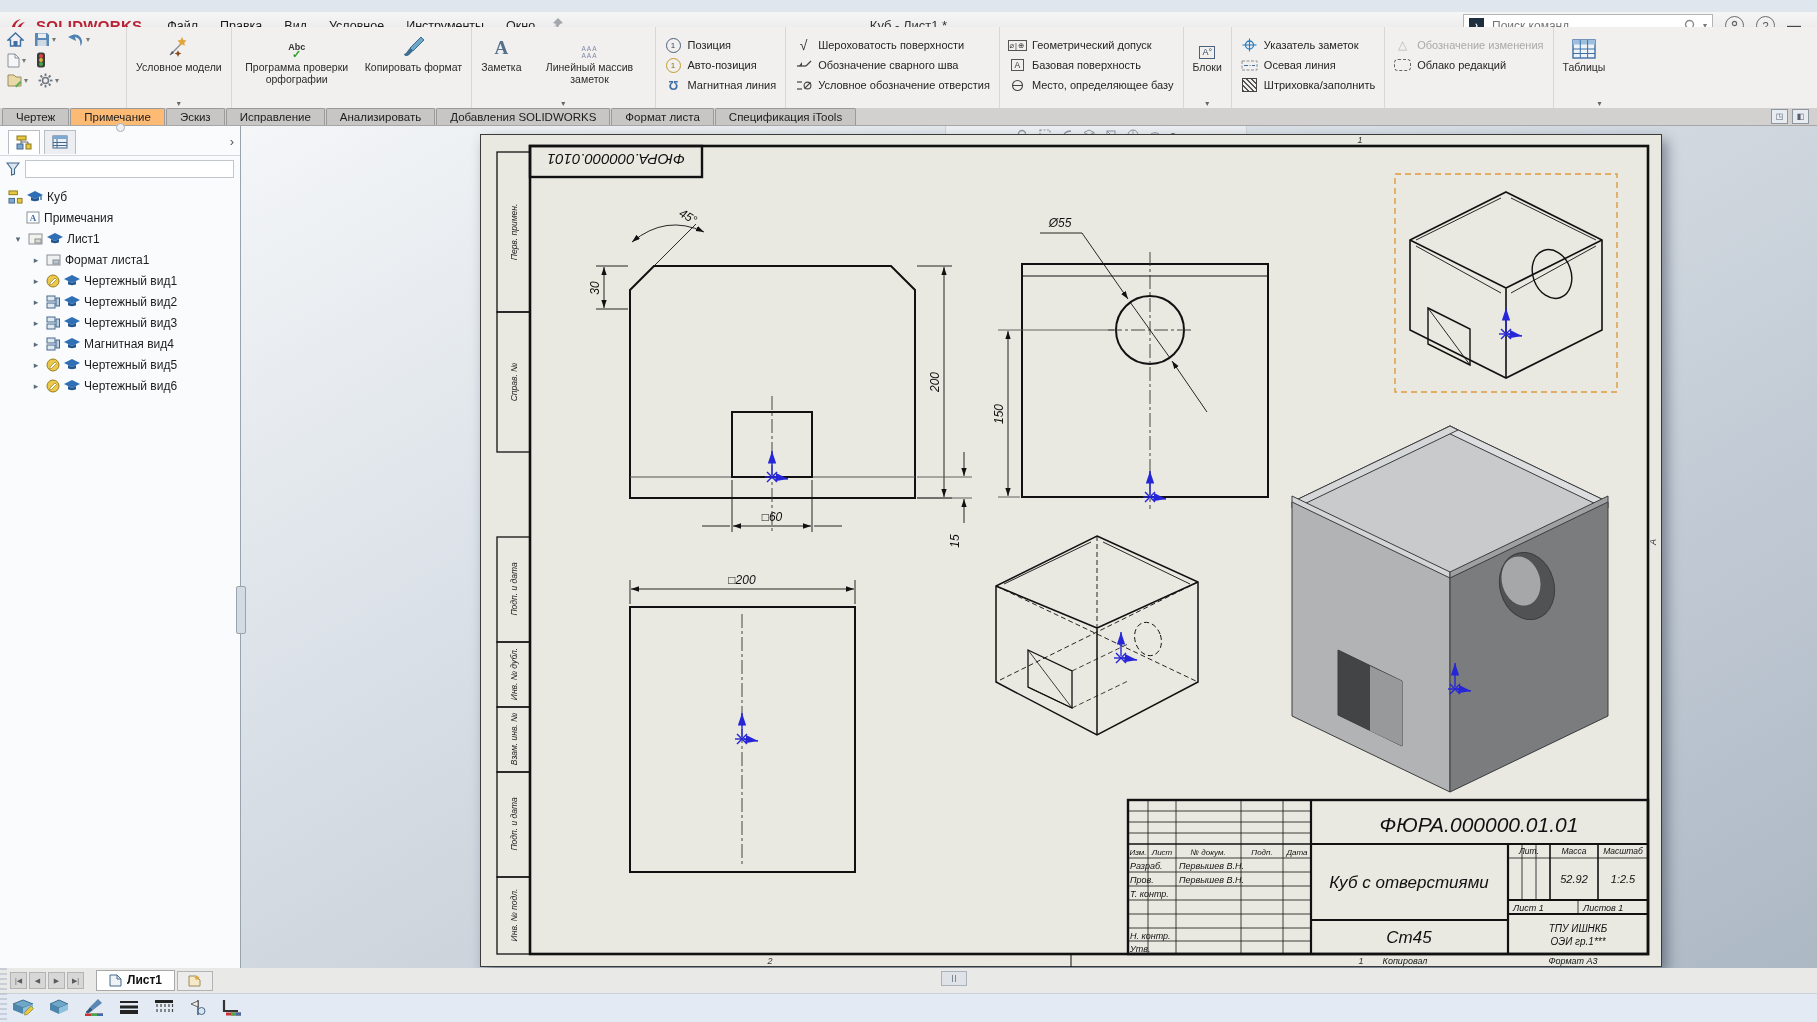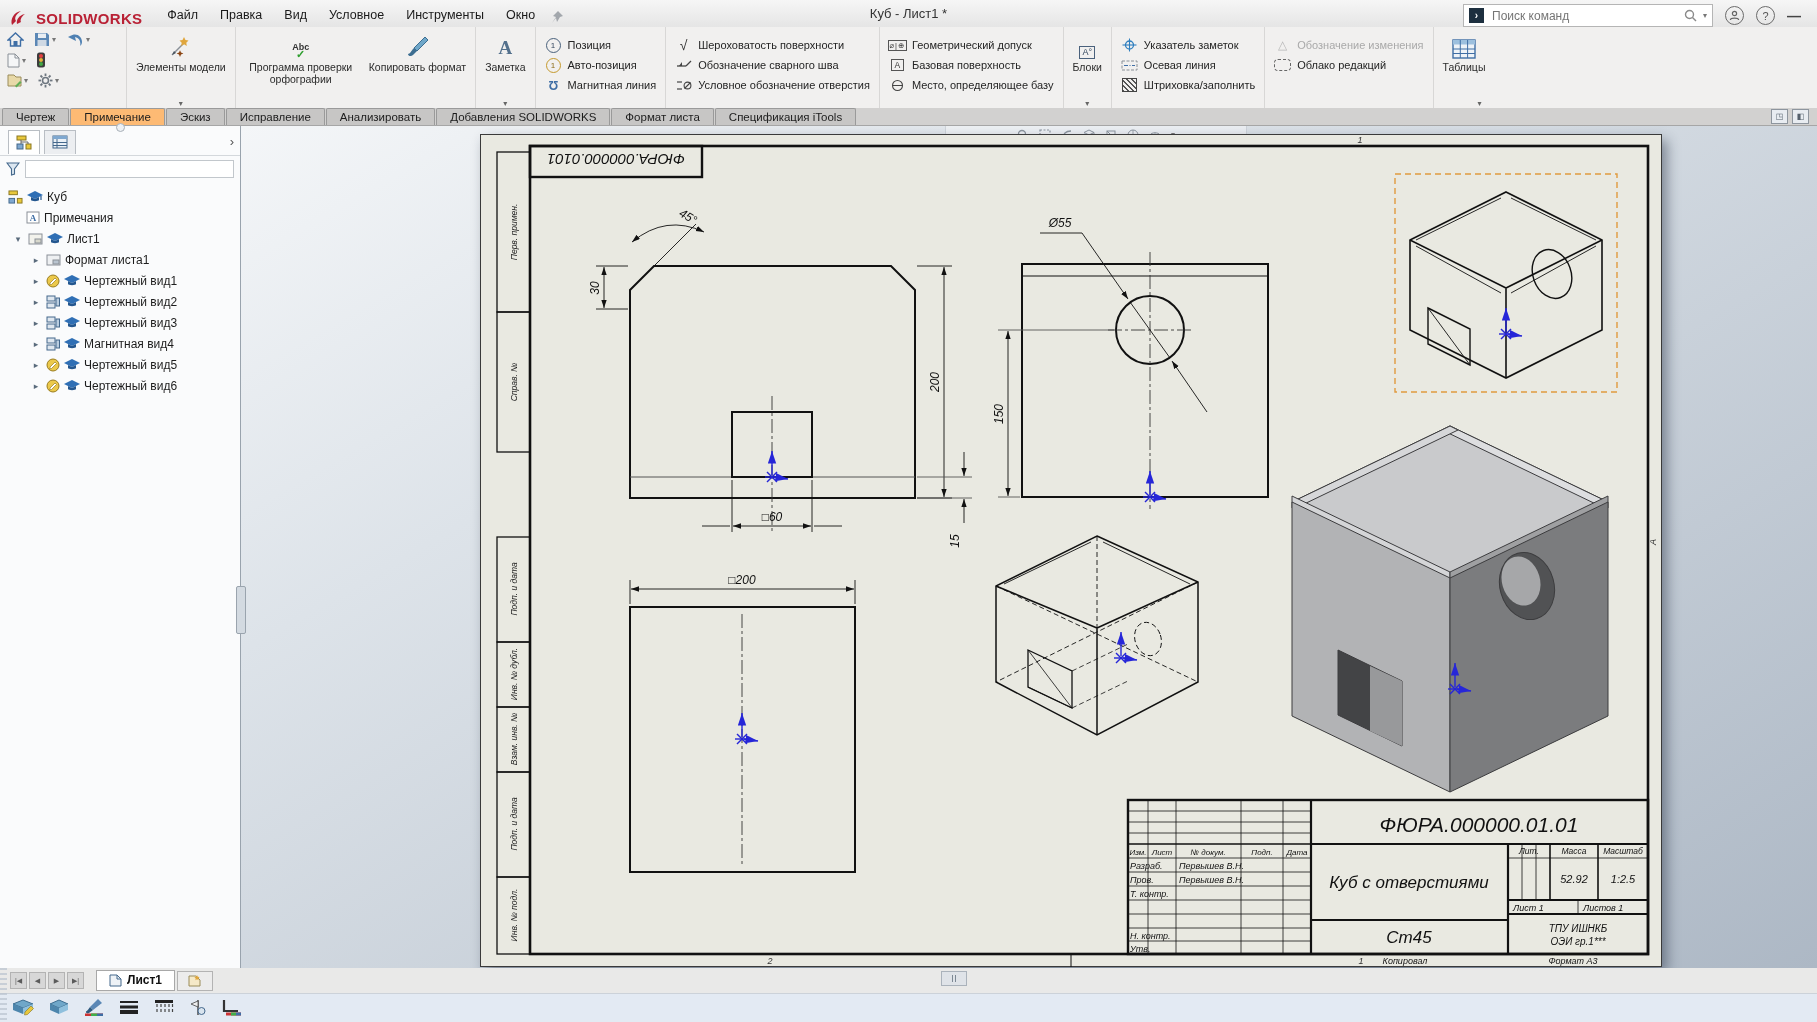--- a/index.html
+++ b/index.html
@@ -1,18 +1,18 @@
 <!DOCTYPE html>
 <html><head>
 <meta charset="utf-8">
 <style>
   html,body{margin:0;padding:0;background:#c9d2dc;font-family:"Liberation Sans",sans-serif;}
   #app{position:relative;width:1817px;height:1022px;overflow:hidden;background:#dfe6ee;color:#222;font-size:12px;}
   
-  .titlebar{position:absolute;left:0;top:0;right:0;height:27px;background:linear-gradient(#f6f6f6,#e5e5e5);border-bottom:1px solid #cdcdcd;display:flex;align-items:flex-end;}
+  .titlebar{position:absolute;left:0;top:12px;right:0;height:27px;background:linear-gradient(#f6f6f6,#e5e5e5);border-bottom:1px solid #cdcdcd;display:flex;align-items:center;}
   .logo{display:flex;align-items:center;gap:5px;padding:0 14px 0 9px;}
   .brand{font-weight:bold;color:#b92135;font-size:15px;letter-spacing:.3px;}
   .menu{display:flex;}
   .mi{padding:5px 11px;font-size:12.5px;color:#1a1a1a;cursor:default;}
   .pin{margin-left:4px;opacity:.75;}
   .win-title{position:absolute;left:50%;transform:translateX(-50%);top:6px;font-size:13px;color:#333;}
   .tb-right{margin-left:auto;display:flex;align-items:center;gap:12px;padding-right:16px;}
   .searchbox{display:flex;align-items:center;gap:6px;background:#fff;border:1px solid #b5b5b5;height:21px;width:238px;padding:0 5px;}
   .searchbox input{border:none;outline:none;flex:1;font-size:12px;color:#555;background:transparent;font-family:"Liberation Sans",sans-serif;}
   .sw-sq{width:15px;height:15px;background:#1d2f3f;color:#fff;font-size:10px;display:flex;align-items:center;justify-content:center;font-weight:bold;}
@@ -197,21 +197,21 @@
     <div class="rgroup">
       <div class="bigbtn">
         <span class="bicon">
             <svg width="26" height="24" viewBox="0 0 26 24">
               <path d="M4 20 L18 6" stroke="#8a9097" stroke-width="1.4"></path>
               <path d="M4 20 L8 18 L6 16 Z" fill="#4a5560"></path>
               <path d="M16 2 l1.5 3 3 .5 -2.2 2.2 .5 3.2 -2.8 -1.6 -2.8 1.6 .5 -3.2 -2.2 -2.2 3 -.5 Z" fill="#e0a63c"></path>
               <path d="M12 22 l1 -2.4 2.4 -1 -2.4 -1 -1 -2.4 -1 2.4 -2.4 1 2.4 1 Z" fill="#8b4513"></path>
             </svg>
           </span>
-        <span>Элементы модели</span>
+        <span>Условное модели</span>
       </div>
       <span class="gcaret">▾</span>
     </div>
 
     <div class="rgroup">
       <div class="bigbtn">
         <span class="bicon">
             <span style="display:flex;flex-direction:column;align-items:center">
               <span class="abc">Abc</span>
               <span class="chk">✓</span>
@@ -229,20 +229,26 @@
         <span>Копировать формат</span>
       </div>
     </div>
 
     <div class="rgroup">
       <div class="bigbtn">
         <span class="bicon">
             <span class="noteA">A</span>
           </span>
         <span>Заметка</span>
+      </div>
+      <div class="bigbtn">
+        <span class="bicon">
+            <span class="aaa">AAA<br>AAA</span>
+          </span>
+        <span>Линейный массив заметок</span>
       </div>
       <span class="gcaret">▾</span>
     </div>
 
     <div class="rgroup">
       <div class="smallcol">
         <div class="smallbtn">
             <span class="sicon">
               <span class="balloonico">1</span>
             </span>

